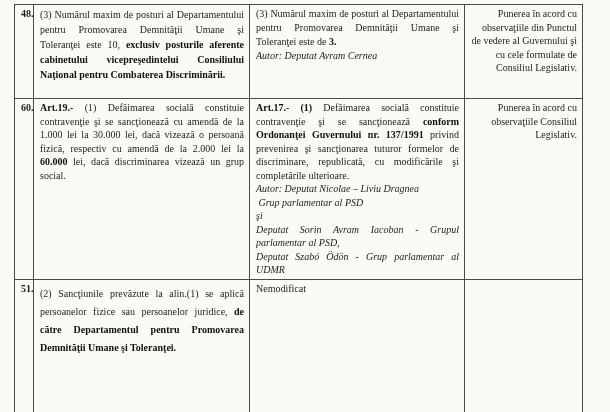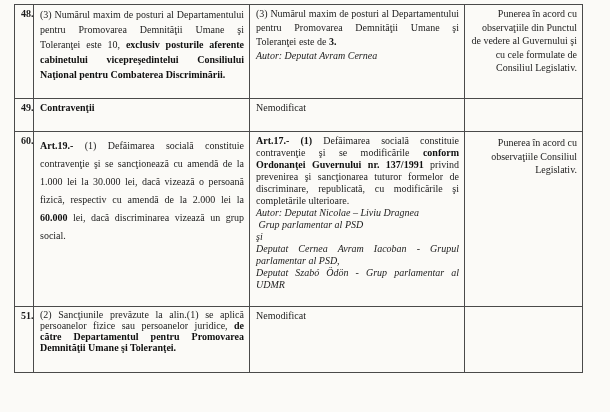--- a/index.html
+++ b/index.html
@@ -84,40 +84,30 @@
           </td>
         <td class="cell">
             <p><span>(3) Numărul maxim de posturi al Departamentului pentru Promovarea Demnităţii Umane şi Toleranţei este de </span><span class="b">3.</span></p>
             <p><span class="i">Autor: Deputat Avram Cernea</span></p>
           </td>
         <td class="cell motiv">
             <p><span>Punerea în acord cu observaţiile din Punctul de vedere al Guvernului şi cu cele formulate de Consiliul Legislativ.</span></p>
           </td>
       </tr>
       <tr>
-        <td class="num">49.</td>
-        <td class="cell">
-            <p><span class="b">Contravenţii</span></p>
-          </td>
-        <td class="cell">
-            <p><span>Nemodificat</span></p>
-          </td>
-        <td class="cell motiv"></td>
-      </tr>
-      <tr>
         <td class="num">60.</td>
         <td class="cell">
             <p><span class="b">Art.19.-</span><span> (1) Defăimarea socială constituie contravenţie şi se sancţionează cu amendă de la 1.000 lei la 30.000 lei, dacă vizează o persoană fizică, respectiv cu amendă de la 2.000 lei la </span><span class="b">60.000</span><span> lei, dacă discriminarea vizează un grup social.</span></p>
           </td>
         <td class="cell">
-            <p><span class="b">Art.17.- (1)</span><span> Defăimarea socială constituie contravenţie şi se modificările </span><span class="b">conform Ordonanţei Guvernului nr. 137/1991</span><span> privind prevenirea şi sancţionarea tuturor formelor de discriminare, republicată, cu modificările şi completările ulterioare.</span></p>
+            <p><span class="b">Art.17.- (1)</span><span> Defăimarea socială constituie contravenţie şi se sancţionează </span><span class="b">conform Ordonanţei Guvernului nr. 137/1991</span><span> privind prevenirea şi sancţionarea tuturor formelor de discriminare, republicată, cu modificările şi completările ulterioare.</span></p>
             <p><span class="i">Autor: Deputat Nicolae – Liviu Dragnea</span></p>
             <p><span class="i">&nbsp;Grup parlamentar al PSD</span></p>
             <p><span class="i">şi</span></p>
-            <p><span class="i">Deputat Cernea Avram Iacoban - Grupul parlamentar al PSD,</span></p>
+            <p><span class="i">Deputat Sorin Avram Iacoban - Grupul parlamentar al PSD,</span></p>
             <p><span class="i">Deputat Szabó Ödön - Grup parlamentar al UDMR</span></p>
           </td>
         <td class="cell motiv">
             <p><span>Punerea în acord cu observaţiile Consiliul Legislativ.</span></p>
           </td>
       </tr>
       <tr>
         <td class="num">51.</td>
         <td class="cell">
             <p><span>(2) Sancţiunile prevăzute la alin.(1) se aplică persoanelor fizice sau persoanelor juridice, </span><span class="b">de către Departamentul pentru Promovarea Demnităţii Umane şi Toleranţei.</span></p>

